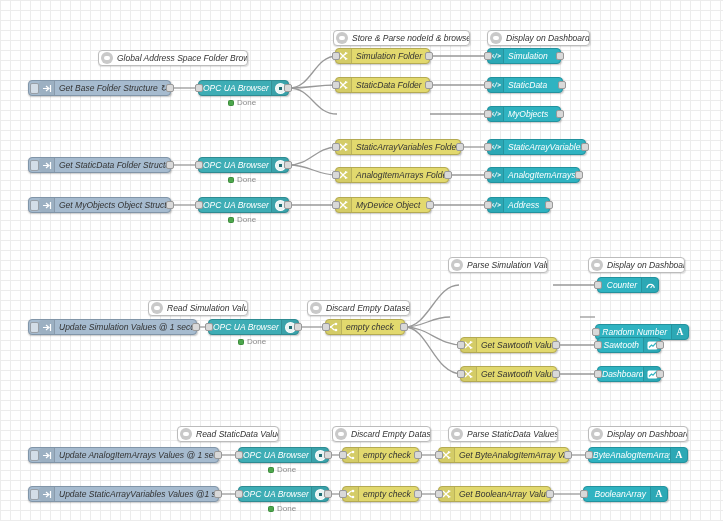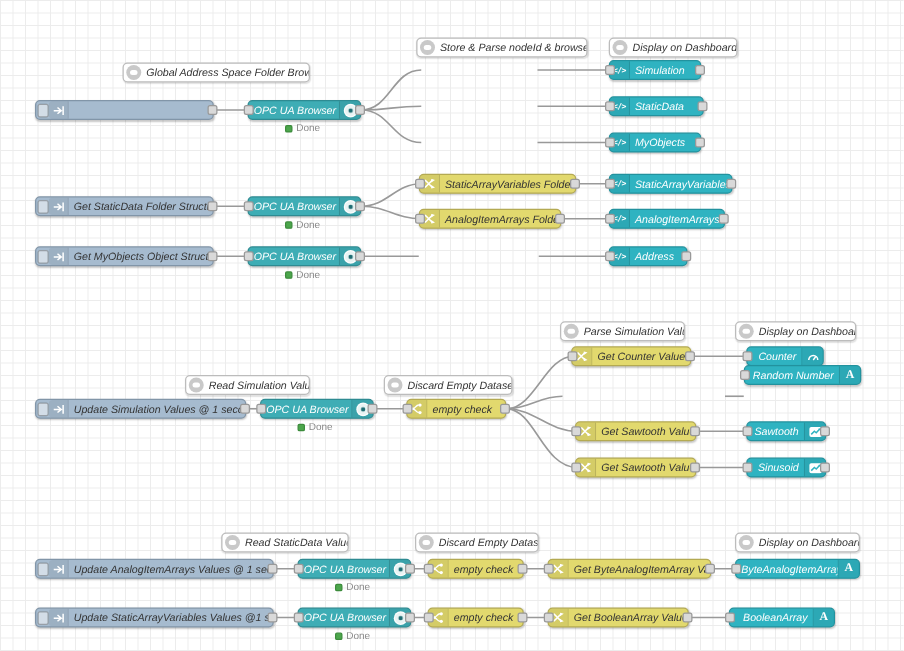--- a/index.html
+++ b/index.html
@@ -114,20 +114,21 @@
     <div class="nlbl">Display on Dashboard</div>
   </div>
 
   <div class="node inject" style="left:28px;top:80px;width:143px">
     <div class="inj-btn"></div>
     <div class="nicon nicon-l">
       <svg width="10" height="9">
           <path d="M1 4.5 H6 M4 2 L7 4.5 L4 7 M8.5 1 V8" stroke="#fff" fill="none" stroke-width="1.2"></path>
         </svg>
     </div>
+    <div class="nlbl">Get Base Folder Structure ↻</div>
     <div class="port pr"></div>
   </div>
   <div class="node inject" style="left:28px;top:157px;width:143px">
     <div class="inj-btn"></div>
     <div class="nicon nicon-l">
       <svg width="10" height="9">
           <path d="M1 4.5 H6 M4 2 L7 4.5 L4 7 M8.5 1 V8" stroke="#fff" fill="none" stroke-width="1.2"></path>
         </svg>
     </div>
     <div class="nlbl">Get StaticData Folder Structure ↻</div>
@@ -174,20 +175,44 @@
     <div class="nicon nicon-r">
         <div class="opccircle"></div>
       </div>
     <div class="port pr"></div>
   </div>
   <div class="status" style="left:228px;top:215px">
     <span class="sdot"></span>
       <span>Done</span>
   </div>
 
+  <div class="node yellow" style="left:335px;top:48px;width:95px">
+    <div class="port pl"></div>
+    <div class="nicon nicon-l">
+      <svg width="10" height="8">
+          <path d="M1 1 L7 7 M1 7 L7 1" stroke="#fff" stroke-width="1.3" fill="none"></path>
+          <polygon points="6,0 9,1 6,3" fill="#fff"></polygon>
+          <polygon points="6,5 9,7 6,8" fill="#fff"></polygon>
+        </svg>
+    </div>
+    <div class="nlbl">Simulation Folder</div>
+    <div class="port pr"></div>
+  </div>
+  <div class="node yellow" style="left:335px;top:77px;width:95px">
+    <div class="port pl"></div>
+    <div class="nicon nicon-l">
+      <svg width="10" height="8">
+          <path d="M1 1 L7 7 M1 7 L7 1" stroke="#fff" stroke-width="1.3" fill="none"></path>
+          <polygon points="6,0 9,1 6,3" fill="#fff"></polygon>
+          <polygon points="6,5 9,7 6,8" fill="#fff"></polygon>
+        </svg>
+    </div>
+    <div class="nlbl">StaticData Folder</div>
+    <div class="port pr"></div>
+  </div>
   <div class="node yellow" style="left:335px;top:139px;width:126px">
     <div class="port pl"></div>
     <div class="nicon nicon-l">
       <svg width="10" height="8">
           <path d="M1 1 L7 7 M1 7 L7 1" stroke="#fff" stroke-width="1.3" fill="none"></path>
           <polygon points="6,0 9,1 6,3" fill="#fff"></polygon>
           <polygon points="6,5 9,7 6,8" fill="#fff"></polygon>
         </svg>
     </div>
     <div class="nlbl">StaticArrayVariables Folder</div>
@@ -196,20 +221,32 @@
   <div class="node yellow" style="left:335px;top:167px;width:114px">
     <div class="port pl"></div>
     <div class="nicon nicon-l">
       <svg width="10" height="8">
           <path d="M1 1 L7 7 M1 7 L7 1" stroke="#fff" stroke-width="1.3" fill="none"></path>
           <polygon points="6,0 9,1 6,3" fill="#fff"></polygon>
           <polygon points="6,5 9,7 6,8" fill="#fff"></polygon>
         </svg>
     </div>
     <div class="nlbl">AnalogItemArrays Folder</div>
+    <div class="port pr"></div>
+  </div>
+  <div class="node yellow" style="left:335px;top:197px;width:96px">
+    <div class="port pl"></div>
+    <div class="nicon nicon-l">
+      <svg width="10" height="8">
+          <path d="M1 1 L7 7 M1 7 L7 1" stroke="#fff" stroke-width="1.3" fill="none"></path>
+          <polygon points="6,0 9,1 6,3" fill="#fff"></polygon>
+          <polygon points="6,5 9,7 6,8" fill="#fff"></polygon>
+        </svg>
+    </div>
+    <div class="nlbl">MyDevice Object</div>
     <div class="port pr"></div>
   </div>
 
   <div class="node uinode" style="left:487px;top:48px;width:74px">
     <div class="port pl"></div>
     <div class="nicon nicon-l">
         <span class="code">&lt;/&gt;</span>
       </div>
     <div class="nlbl w">Simulation</div>
     <div class="port pr"></div>
@@ -309,32 +346,20 @@
           <path d="M1 5 C3.5 5 3.5 2 6 2 M1 5 C3.5 5 3.5 8 6 8" stroke="#fff" fill="none" stroke-width="1.2"></path>
           <circle cx="1.3" cy="5" r="1.1" fill="#fff"></circle>
           <circle cx="7" cy="2" r="1.3" fill="#fff"></circle>
           <circle cx="7" cy="8" r="1.3" fill="#fff"></circle>
         </svg>
     </div>
     <div class="nlbl">empty check</div>
     <div class="port pr"></div>
   </div>
 
-  <div class="node yellow" style="left:457px;top:277px;width:96px">
-    <div class="port pl"></div>
-    <div class="nicon nicon-l">
-      <svg width="10" height="8">
-          <path d="M1 1 L7 7 M1 7 L7 1" stroke="#fff" stroke-width="1.3" fill="none"></path>
-          <polygon points="6,0 9,1 6,3" fill="#fff"></polygon>
-          <polygon points="6,5 9,7 6,8" fill="#fff"></polygon>
-        </svg>
-    </div>
-    <div class="nlbl">Get Counter Value</div>
-    <div class="port pr"></div>
-  </div>
   <div class="node yellow" style="left:460px;top:337px;width:97px">
     <div class="port pl"></div>
     <div class="nicon nicon-l">
       <svg width="10" height="8">
           <path d="M1 1 L7 7 M1 7 L7 1" stroke="#fff" stroke-width="1.3" fill="none"></path>
           <polygon points="6,0 9,1 6,3" fill="#fff"></polygon>
           <polygon points="6,5 9,7 6,8" fill="#fff"></polygon>
         </svg>
     </div>
     <div class="nlbl">Get Sawtooth Value</div>
@@ -356,42 +381,42 @@
   <div class="node uinode" style="left:597px;top:277px;width:62px">
     <div class="port pl"></div>
     <div class="nlbl w r">Counter</div>
     <div class="nicon nicon-r">
       <svg width="11" height="9">
           <path d="M2 7 A3.6 3.6 0 0 1 9.2 7" stroke="#fff" fill="none" stroke-width="1.2"></path>
           <line x1="5.6" y1="7" x2="7.6" y2="4.2" stroke="#fff" stroke-width="1.1"></line>
         </svg>
     </div>
   </div>
-  <div class="node uinode" style="left:595px;top:292px;width:94px">
+  <div class="node uinode" style="left:595px;top:324px;width:94px">
     <div class="port pl"></div>
     <div class="nlbl w r">Random Number</div>
     <div class="nicon nicon-r">
         <span class="Aicon">A</span>
       </div>
   </div>
   <div class="node uinode" style="left:597px;top:337px;width:64px">
     <div class="port pl"></div>
     <div class="nlbl w r">Sawtooth</div>
     <div class="nicon nicon-r">
       <svg width="11" height="9">
           <rect x="0.5" y="0.5" width="10" height="8" rx="1.5" fill="#fff"></rect>
           <polyline points="2,6.5 4.5,4 6,5.2 8.8,2.2" stroke="#2fb3c1" fill="none" stroke-width="1.2"></polyline>
           <polygon points="7.6,2 9.4,1.6 9,3.4" fill="#2fb3c1"></polygon>
         </svg>
     </div>
     <div class="port pr"></div>
   </div>
   <div class="node uinode" style="left:597px;top:366px;width:64px">
     <div class="port pl"></div>
-    <div class="nlbl w r">Sinusoid</div>
+    <div class="nlbl w r">Dashboard</div>
     <div class="nicon nicon-r">
       <svg width="11" height="9">
           <rect x="0.5" y="0.5" width="10" height="8" rx="1.5" fill="#fff"></rect>
           <polyline points="2,6.5 4.5,4 6,5.2 8.8,2.2" stroke="#2fb3c1" fill="none" stroke-width="1.2"></polyline>
           <polygon points="7.6,2 9.4,1.6 9,3.4" fill="#2fb3c1"></polygon>
         </svg>
     </div>
     <div class="port pr"></div>
   </div>
 
@@ -399,20 +424,26 @@
     <div class="c-icon">
         <div class="bubble"></div>
       </div>
     <div class="nlbl">Read StaticData Values</div>
   </div>
   <div class="node comment" style="left:332px;top:426px;width:99px">
     <div class="c-icon">
         <div class="bubble"></div>
       </div>
     <div class="nlbl">Discard Empty Datasets</div>
+  </div>
+  <div class="node comment" style="left:448px;top:426px;width:110px">
+    <div class="c-icon">
+        <div class="bubble"></div>
+      </div>
+    <div class="nlbl">Parse StaticData Values</div>
   </div>
   <div class="node comment" style="left:588px;top:426px;width:100px">
     <div class="c-icon">
         <div class="bubble"></div>
       </div>
     <div class="nlbl">Display on Dashboard</div>
   </div>
 
   <div class="node inject" style="left:28px;top:447px;width:191px">
     <div class="inj-btn"></div>

